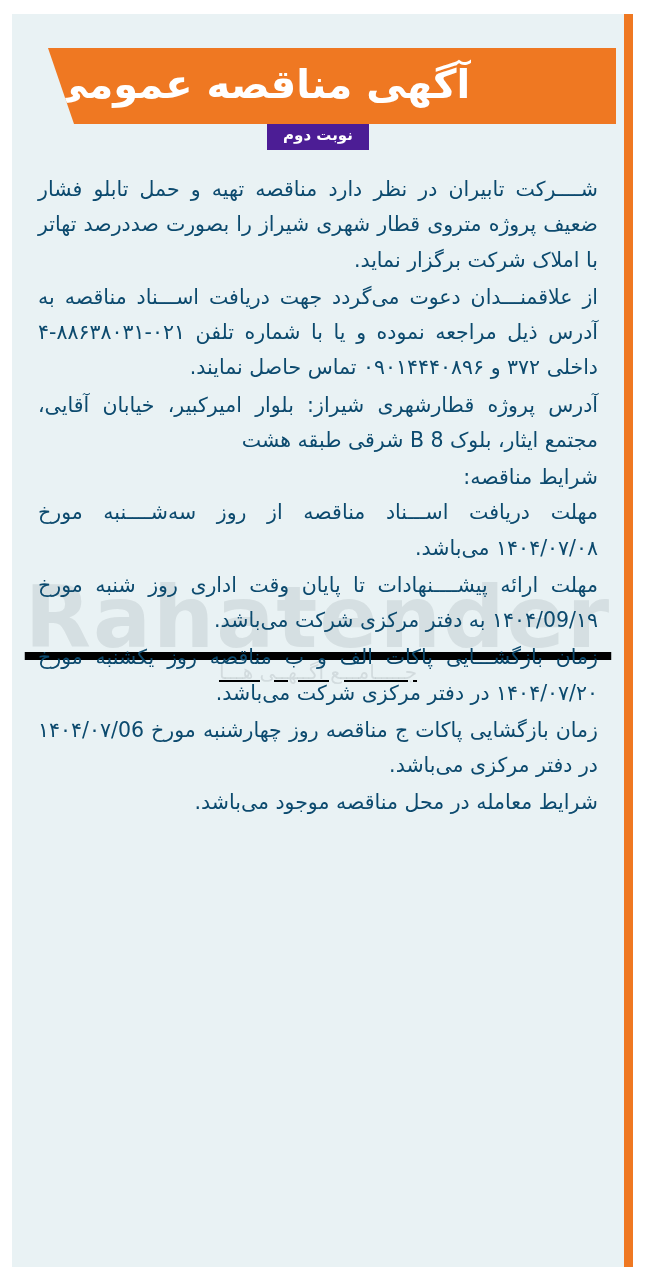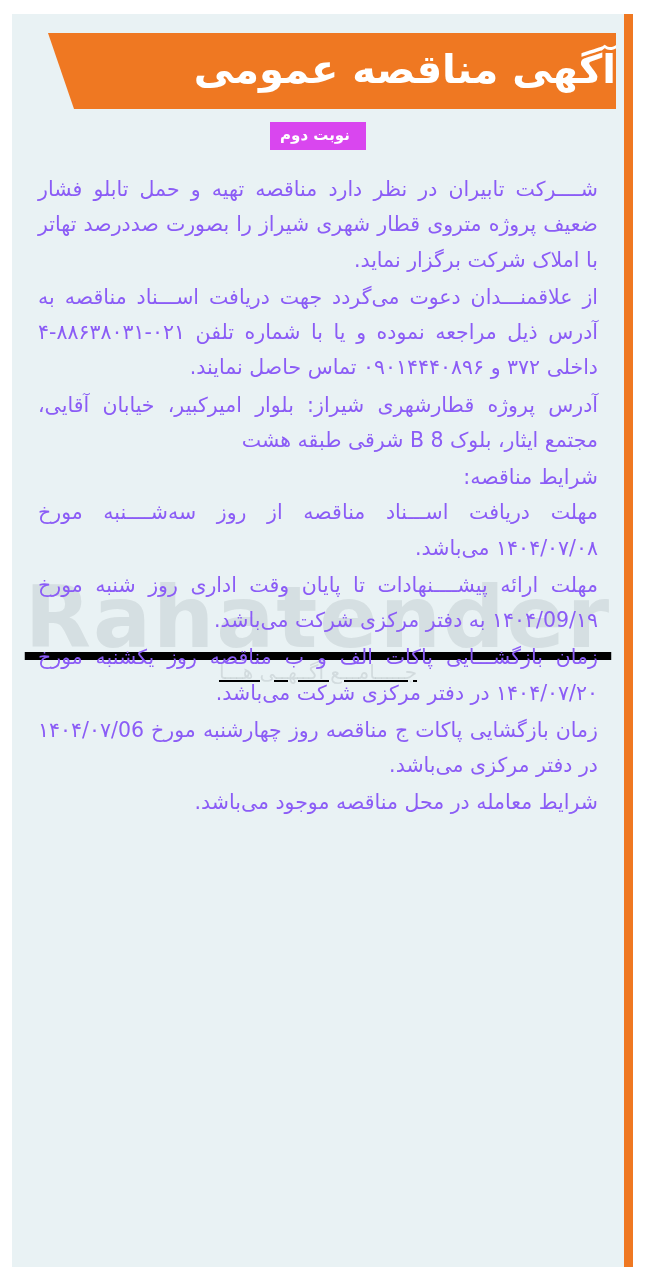--- a/index.html
+++ b/index.html
@@ -62,56 +62,56 @@
     z-index: 2;
   }
   
   .banner-wrap {
     position: relative;
     margin: 18px 8px 0 14px;
     height: 76px;
   }
   .banner {
     position: absolute;
-    top: 1px;
+    top: 16px;
     right: 0;
     left: 22px;
     height: 76px;
     background: #ef7822;
     display: flex;
     align-items: center;
-    justify-content: flex-start;
+    justify-content: flex-end;
     clip-path: polygon(0 0, 100% 0, 100% 100%, 26px 100%);
   }
   .banner-title {
     color: #ffffff;
     font-size: 40px;
     font-weight: bold;
     line-height: 1;
     padding-bottom: 4px;
     font-family: "DejaVu Sans", sans-serif;
   }
   .subbadge-wrap {
     display: flex;
     justify-content: center;
     margin-top: 14px;
   }
   .subbadge {
-    background: #d946ef;
+    background: #4c1d95;
     color: #ffffff;
     font-size: 15px;
     font-weight: bold;
-    padding: 6px 16px 7px 10px;
+    padding: 6px 16px 7px 16px;
     line-height: 1;
     font-family: "DejaVu Sans", sans-serif;
   }
   
   .body {
     margin: 22px 26px 0 26px;
-    color: #8b5cf6;
+    color: #0c4a6e;
     font-size: 20.5px;
     line-height: 1.72;
     font-family: "DejaVu Sans", sans-serif;
   }
   .para {
     margin: 0 0 2px 0;
     text-align: justify;
     text-align-last: right;
   }
   .para.tight {

